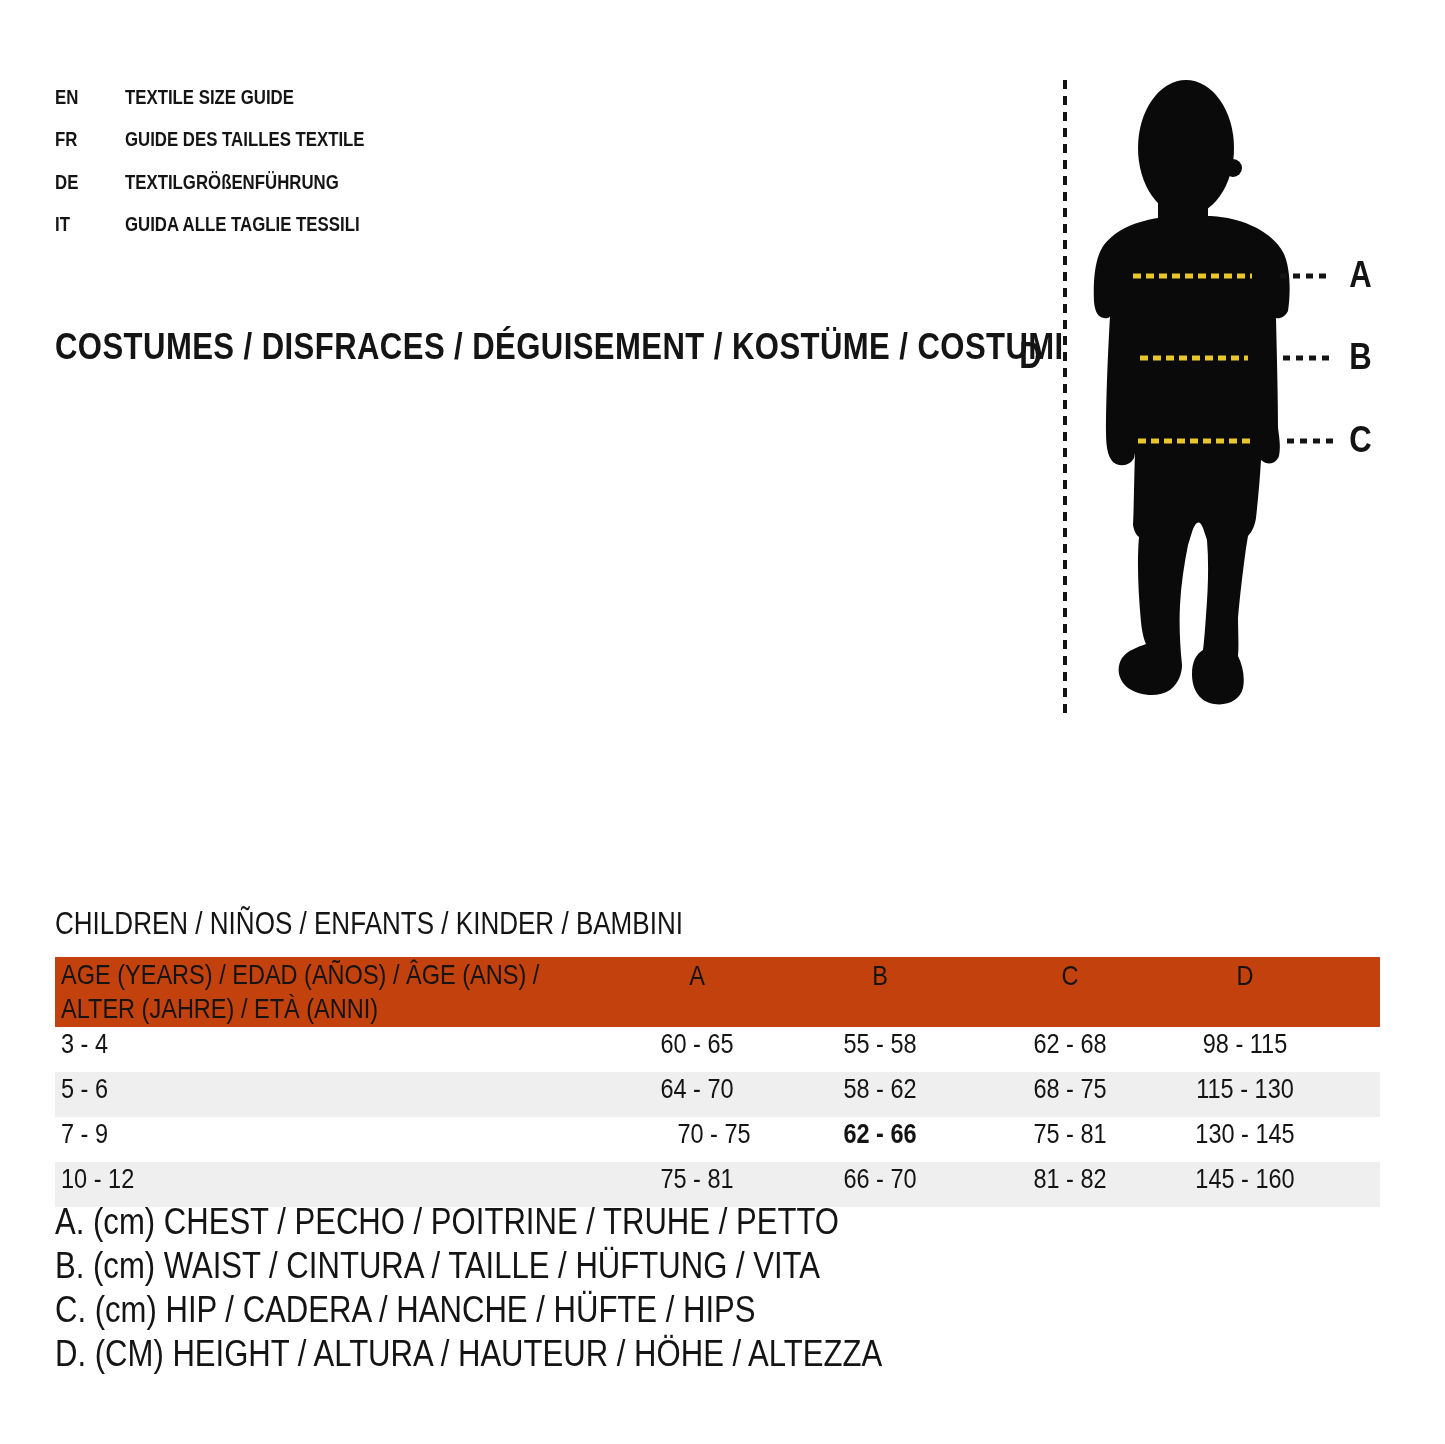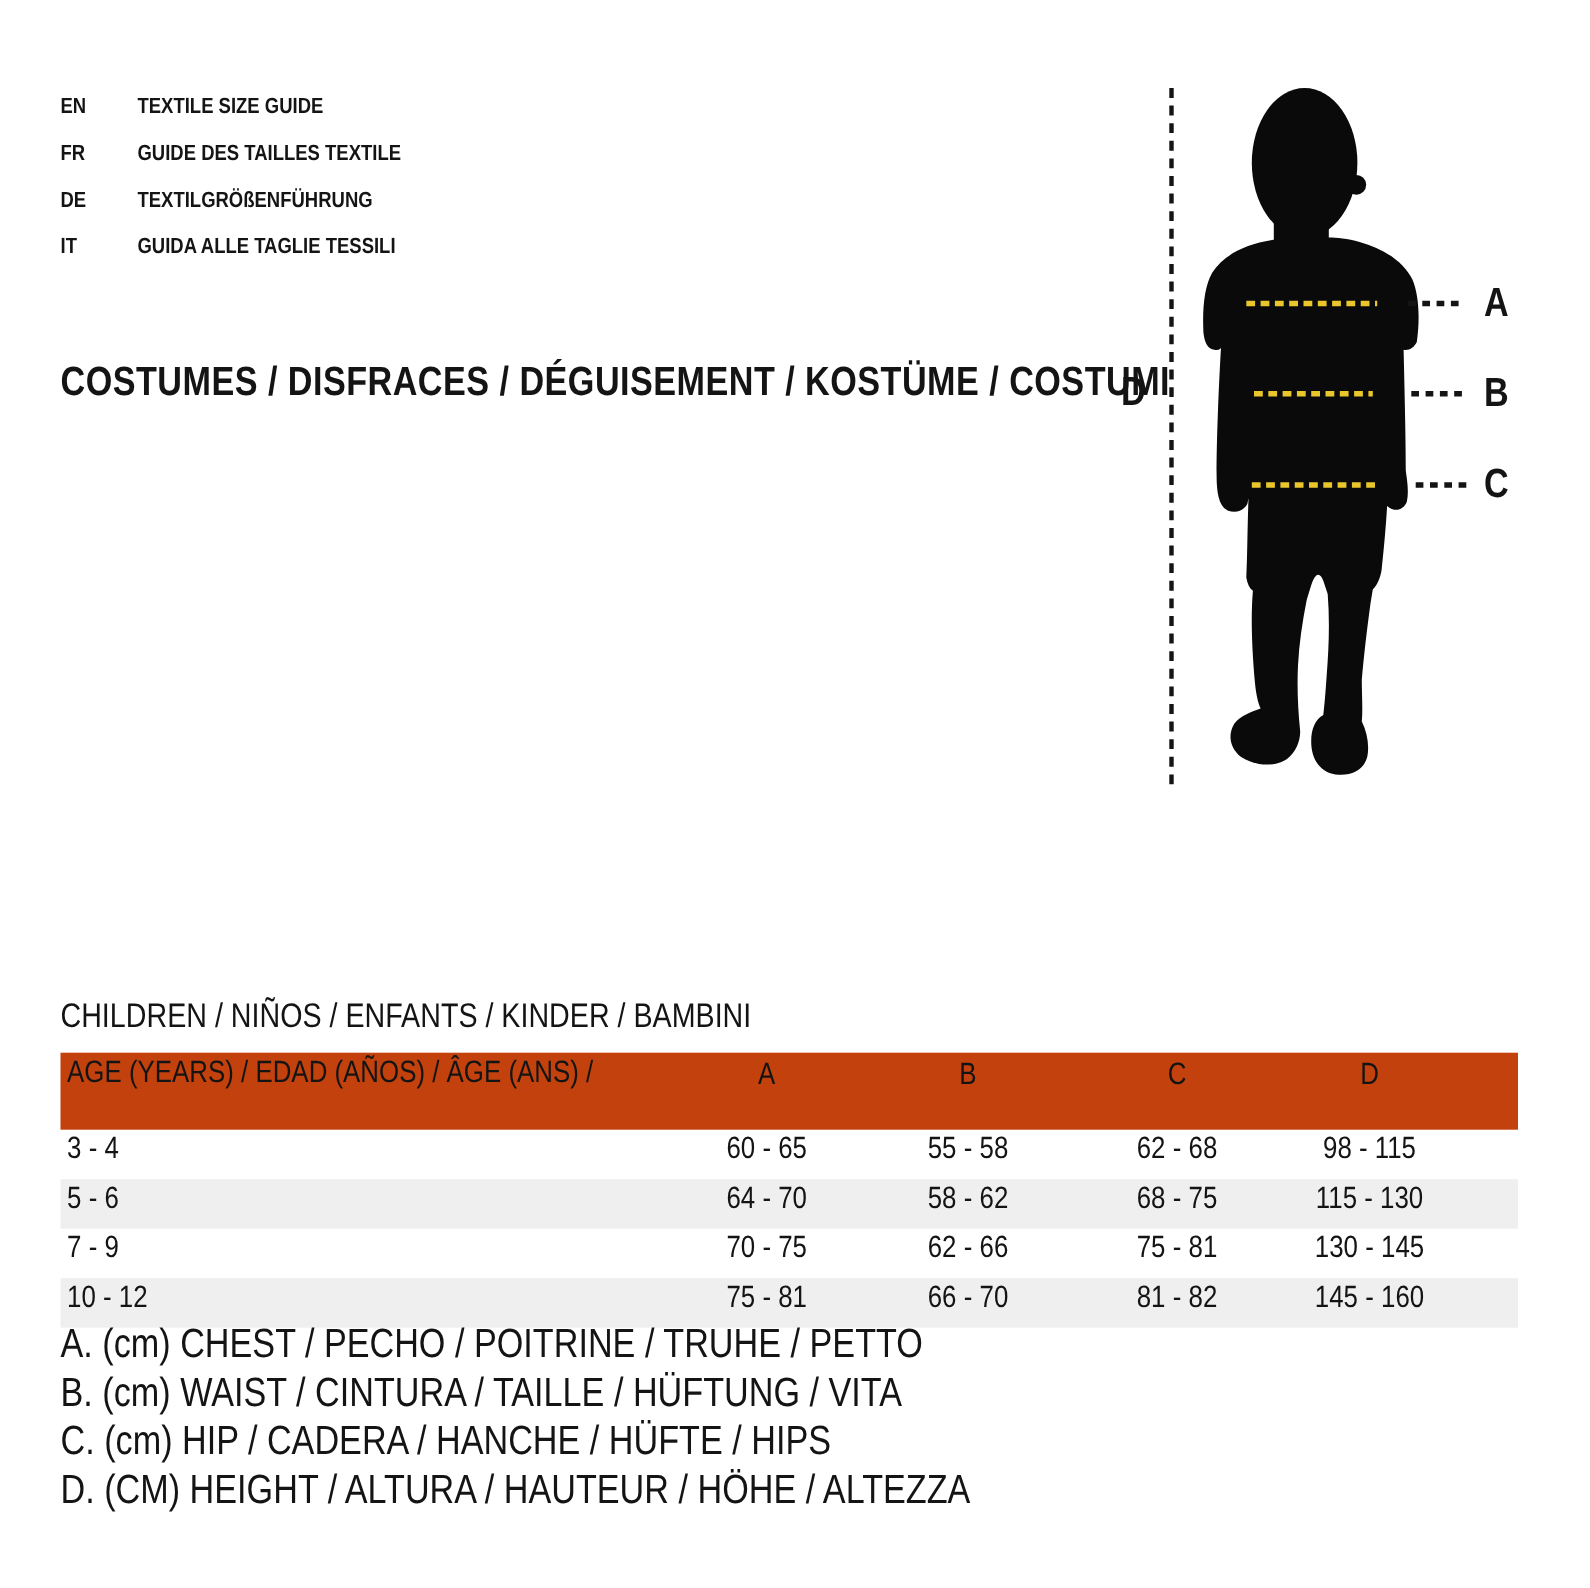--- a/index.html
+++ b/index.html
@@ -105,20 +105,21 @@
 <div class="fig-label" style="left:1340px;top:336px;"><span class="cnd-c">B</span></div>
 <div class="fig-label" style="left:1340px;top:419px;"><span class="cnd-c">C</span></div>
 <div class="fig-label" style="left:1010px;top:335px;"><span class="cnd-c">D</span></div>
 
 <div class="children-title"><span class="cnd">CHILDREN / NIÑOS / ENFANTS / KINDER / BAMBINI</span></div>
 
 <div class="size-table">
   <div class="thead">
     <div class="age-head">
       <div><span class="cnd">AGE (YEARS) / EDAD (AÑOS) / ÂGE (ANS) /</span></div>
+      <div><span class="cnd">ALTER (JAHRE) / ETÀ (ANNI)</span></div>
     </div>
     <span class="colpos" style="left:642px;"><span class="cnd-c">A</span></span>
     <span class="colpos" style="left:825px;"><span class="cnd-c">B</span></span>
     <span class="colpos" style="left:1015px;"><span class="cnd-c">C</span></span>
     <span class="colpos" style="left:1190px;"><span class="cnd-c">D</span></span>
   </div>
   <div class="tbody">
     <div class="trow">
       <span class="age-cell"><span class="cnd">3 - 4</span></span>
       <span class="colpos" style="left:642px;"><span class="cnd-c">60 - 65</span></span>
@@ -128,22 +129,22 @@
     </div>
     <div class="trow">
       <span class="age-cell"><span class="cnd">5 - 6</span></span>
       <span class="colpos" style="left:642px;"><span class="cnd-c">64 - 70</span></span>
       <span class="colpos" style="left:825px;"><span class="cnd-c">58 - 62</span></span>
       <span class="colpos" style="left:1015px;"><span class="cnd-c">68 - 75</span></span>
       <span class="colpos" style="left:1190px;"><span class="cnd-c">115 - 130</span></span>
     </div>
     <div class="trow">
       <span class="age-cell"><span class="cnd">7 - 9</span></span>
-      <span class="colpos" style="left:642px;text-decoration:underline;"><span class="cnd-c">70 - 75</span></span>
-      <span class="colpos" style="left:825px;"><span class="cnd-c">62 - 66</span></span>
+      <span class="colpos" style="left:659px;text-decoration:underline;"><span class="cnd-c">70 - 75</span></span>
+      <span class="colpos" style="left:825px;font-weight:bold;"><span class="cnd-c">62 - 66</span></span>
       <span class="colpos" style="left:1015px;"><span class="cnd-c">75 - 81</span></span>
       <span class="colpos" style="left:1190px;"><span class="cnd-c">130 - 145</span></span>
     </div>
     <div class="trow">
       <span class="age-cell"><span class="cnd">10 - 12</span></span>
       <span class="colpos" style="left:642px;"><span class="cnd-c">75 - 81</span></span>
       <span class="colpos" style="left:825px;"><span class="cnd-c">66 - 70</span></span>
       <span class="colpos" style="left:1015px;"><span class="cnd-c">81 - 82</span></span>
       <span class="colpos" style="left:1190px;"><span class="cnd-c">145 - 160</span></span>
     </div>

